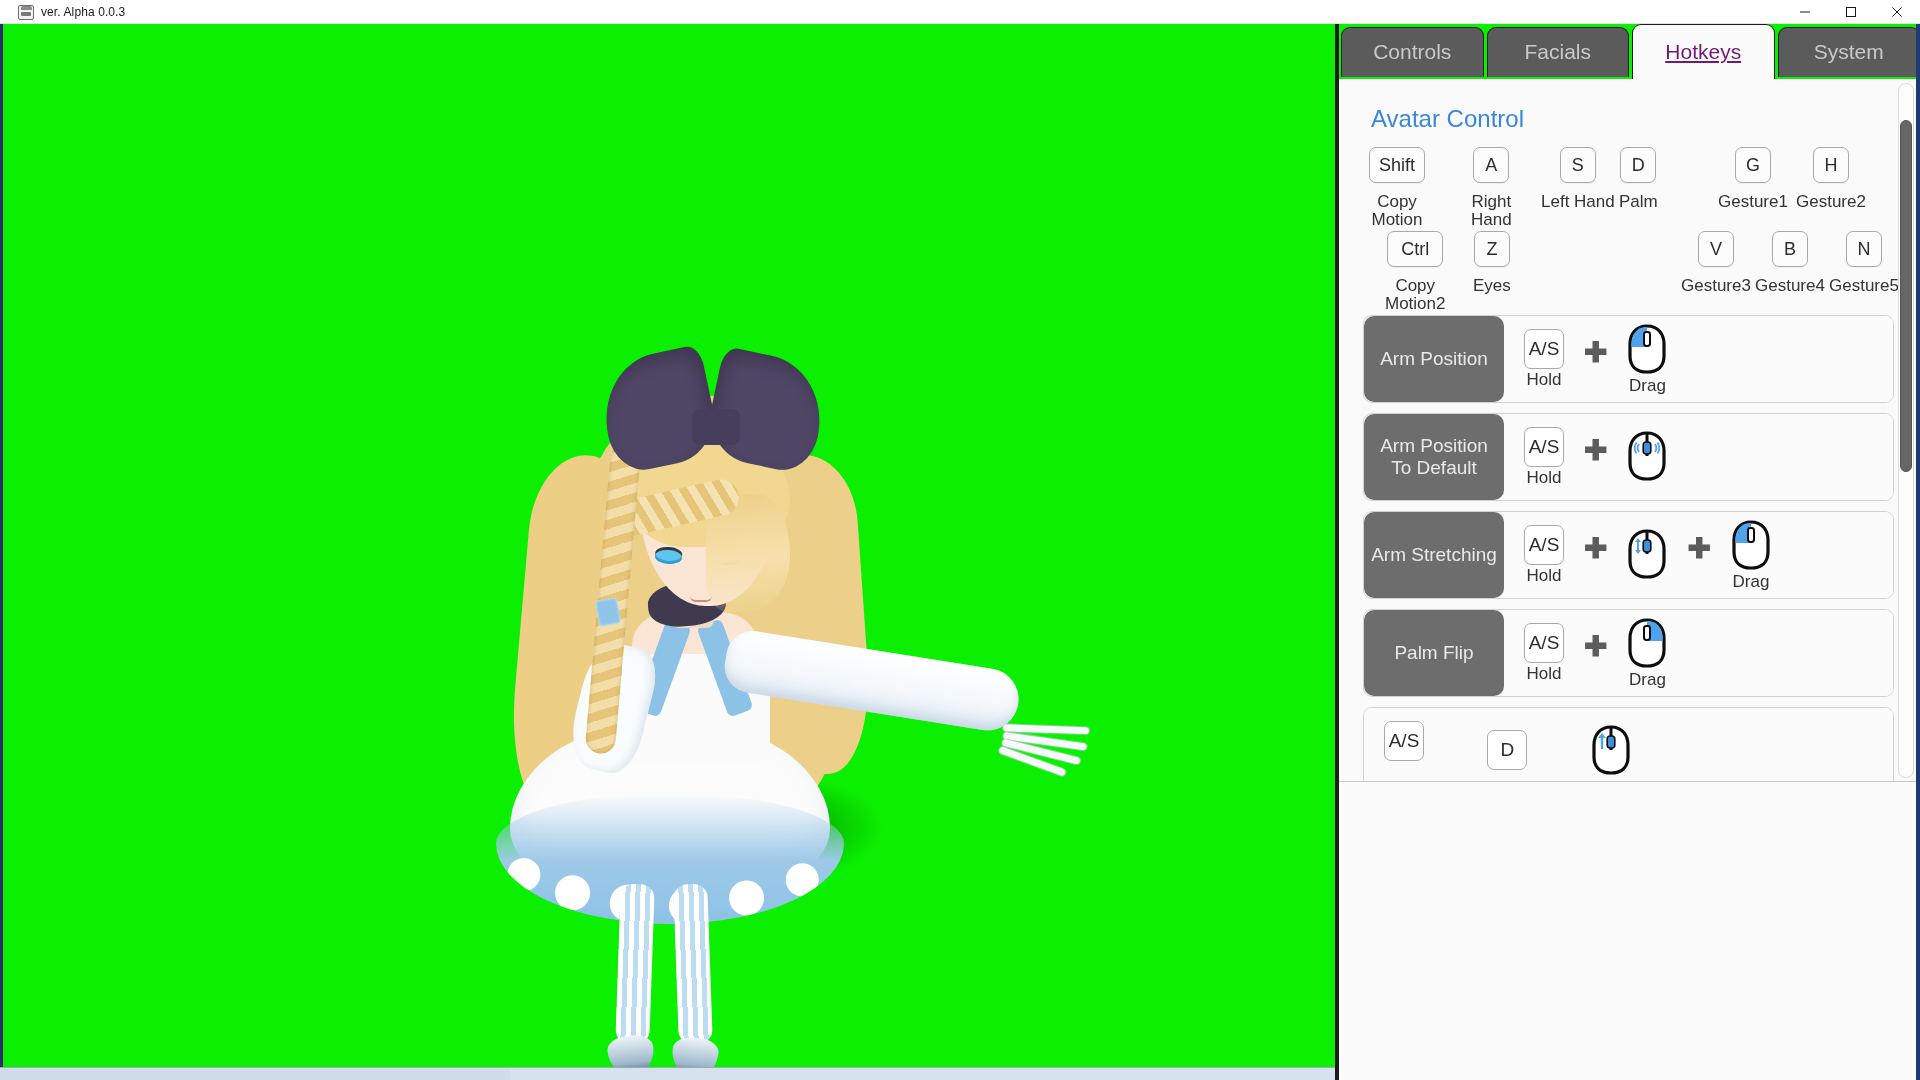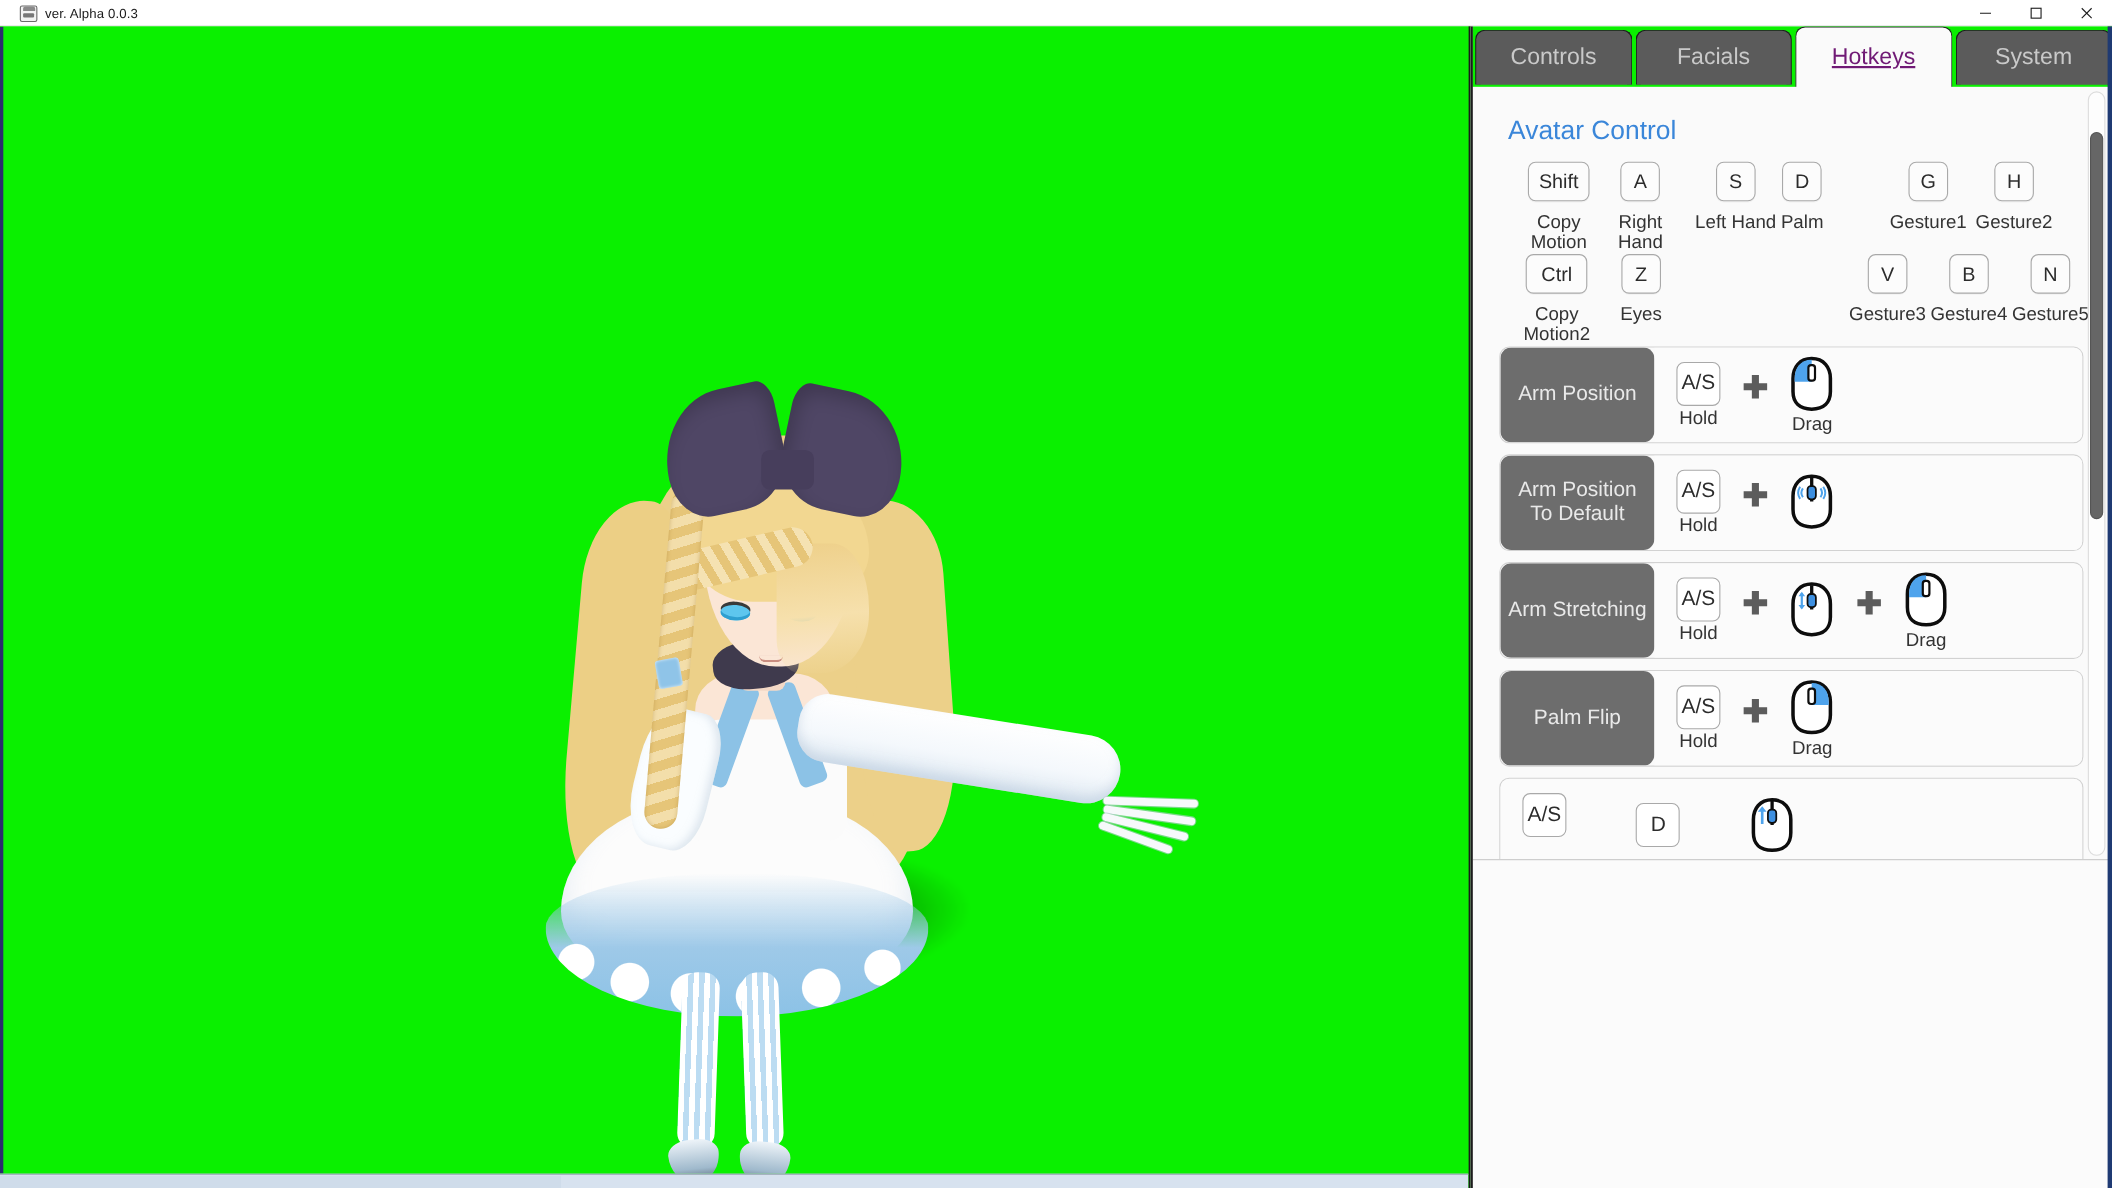--- a/index.html
+++ b/index.html
@@ -511,21 +511,21 @@
       </div>
     </div>
 
     <div class="panel-body">
       <div class="scrollarea">
         <div class="scroll-inner">
 
           <div class="section-title">Avatar Control</div>
 
           <div class="keyrow">
-            <div class="keyslot" style="left:26px">
+            <div class="keyslot" style="left:6px">
               <div class="key wide">Shift</div>
               <div class="keycap">Copy
 Motion</div>
             </div>
             <div class="keyslot" style="left:108px">
               <div class="key">A</div>
               <div class="keycap">Right
 Hand</div>
             </div>
             <div class="keyslot" style="left:178px">

